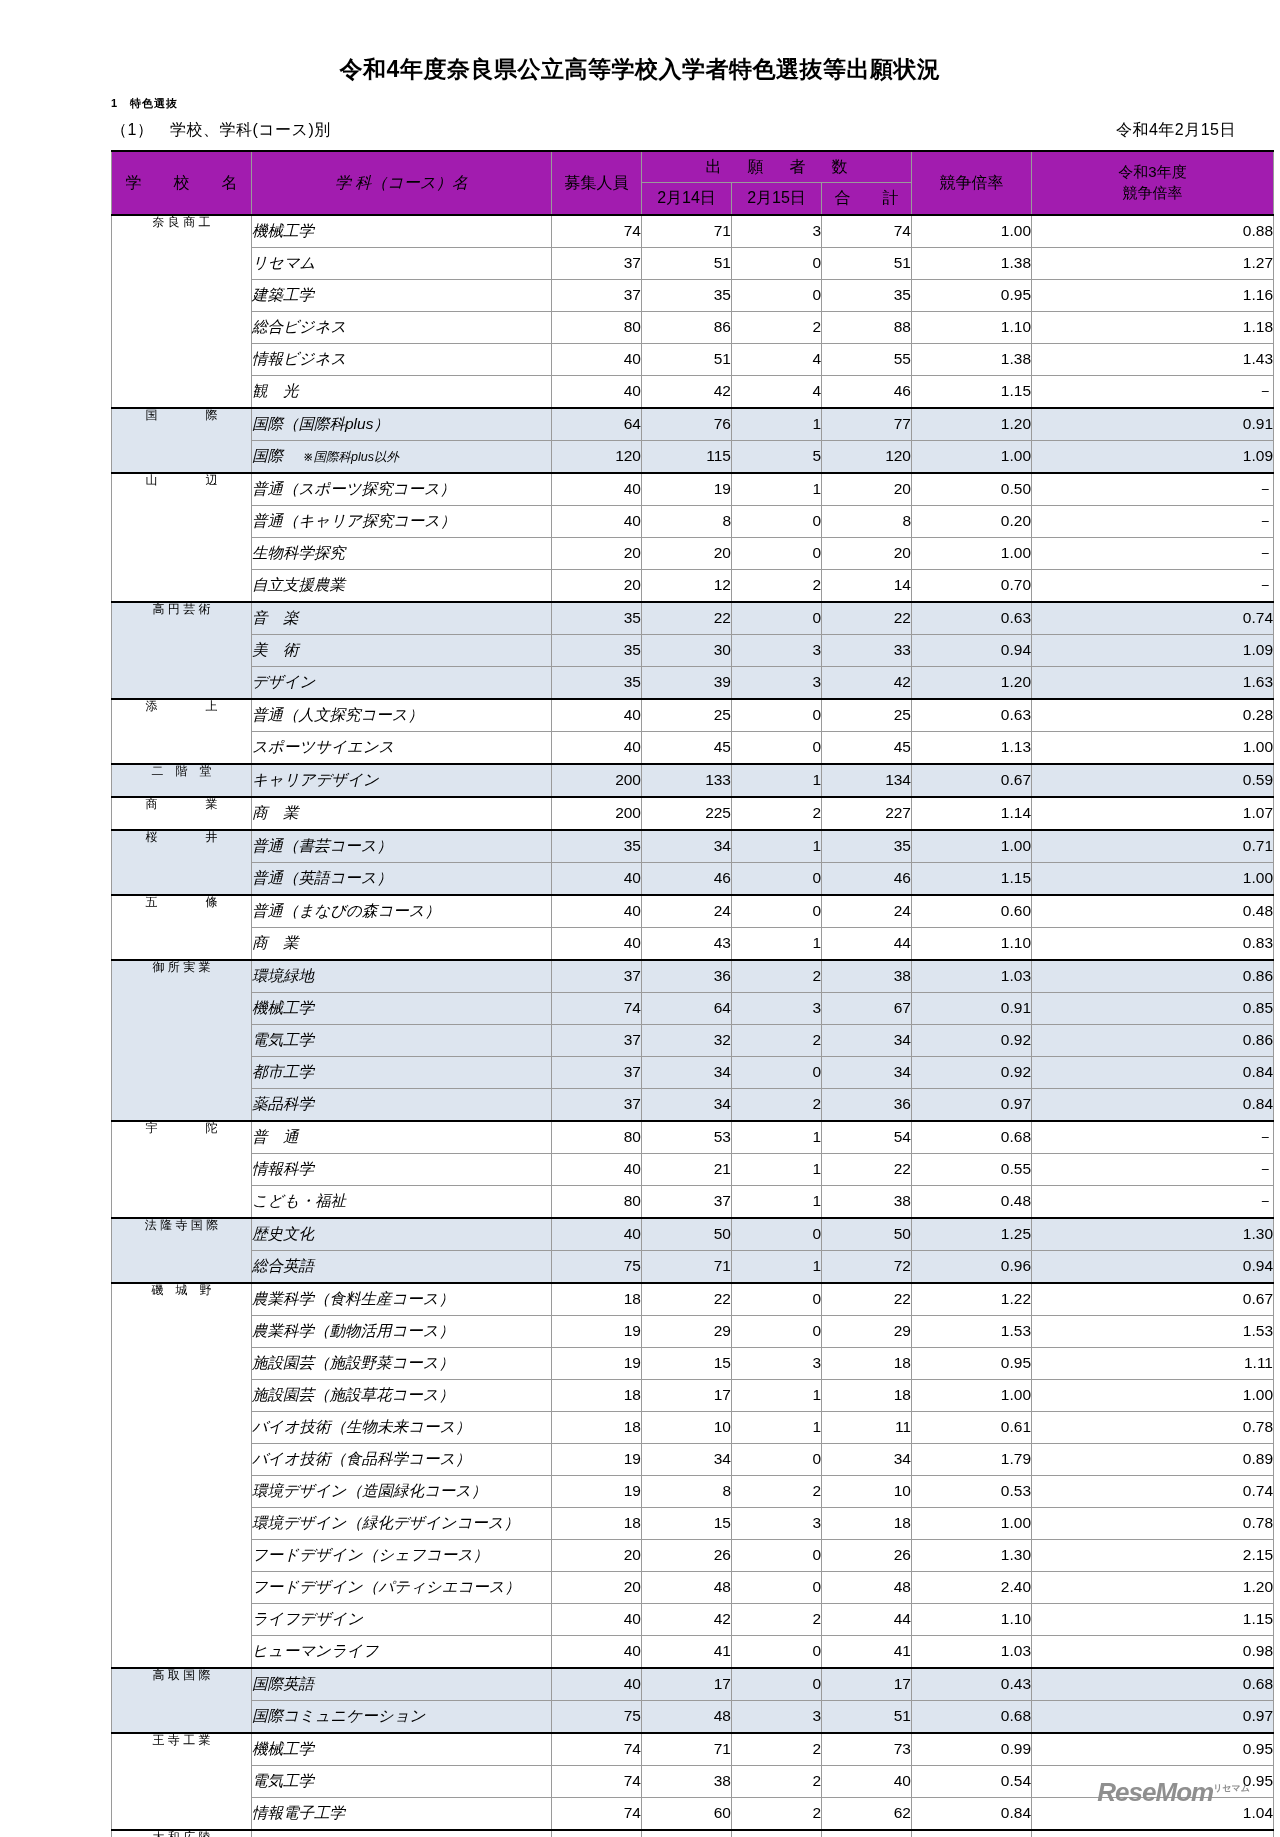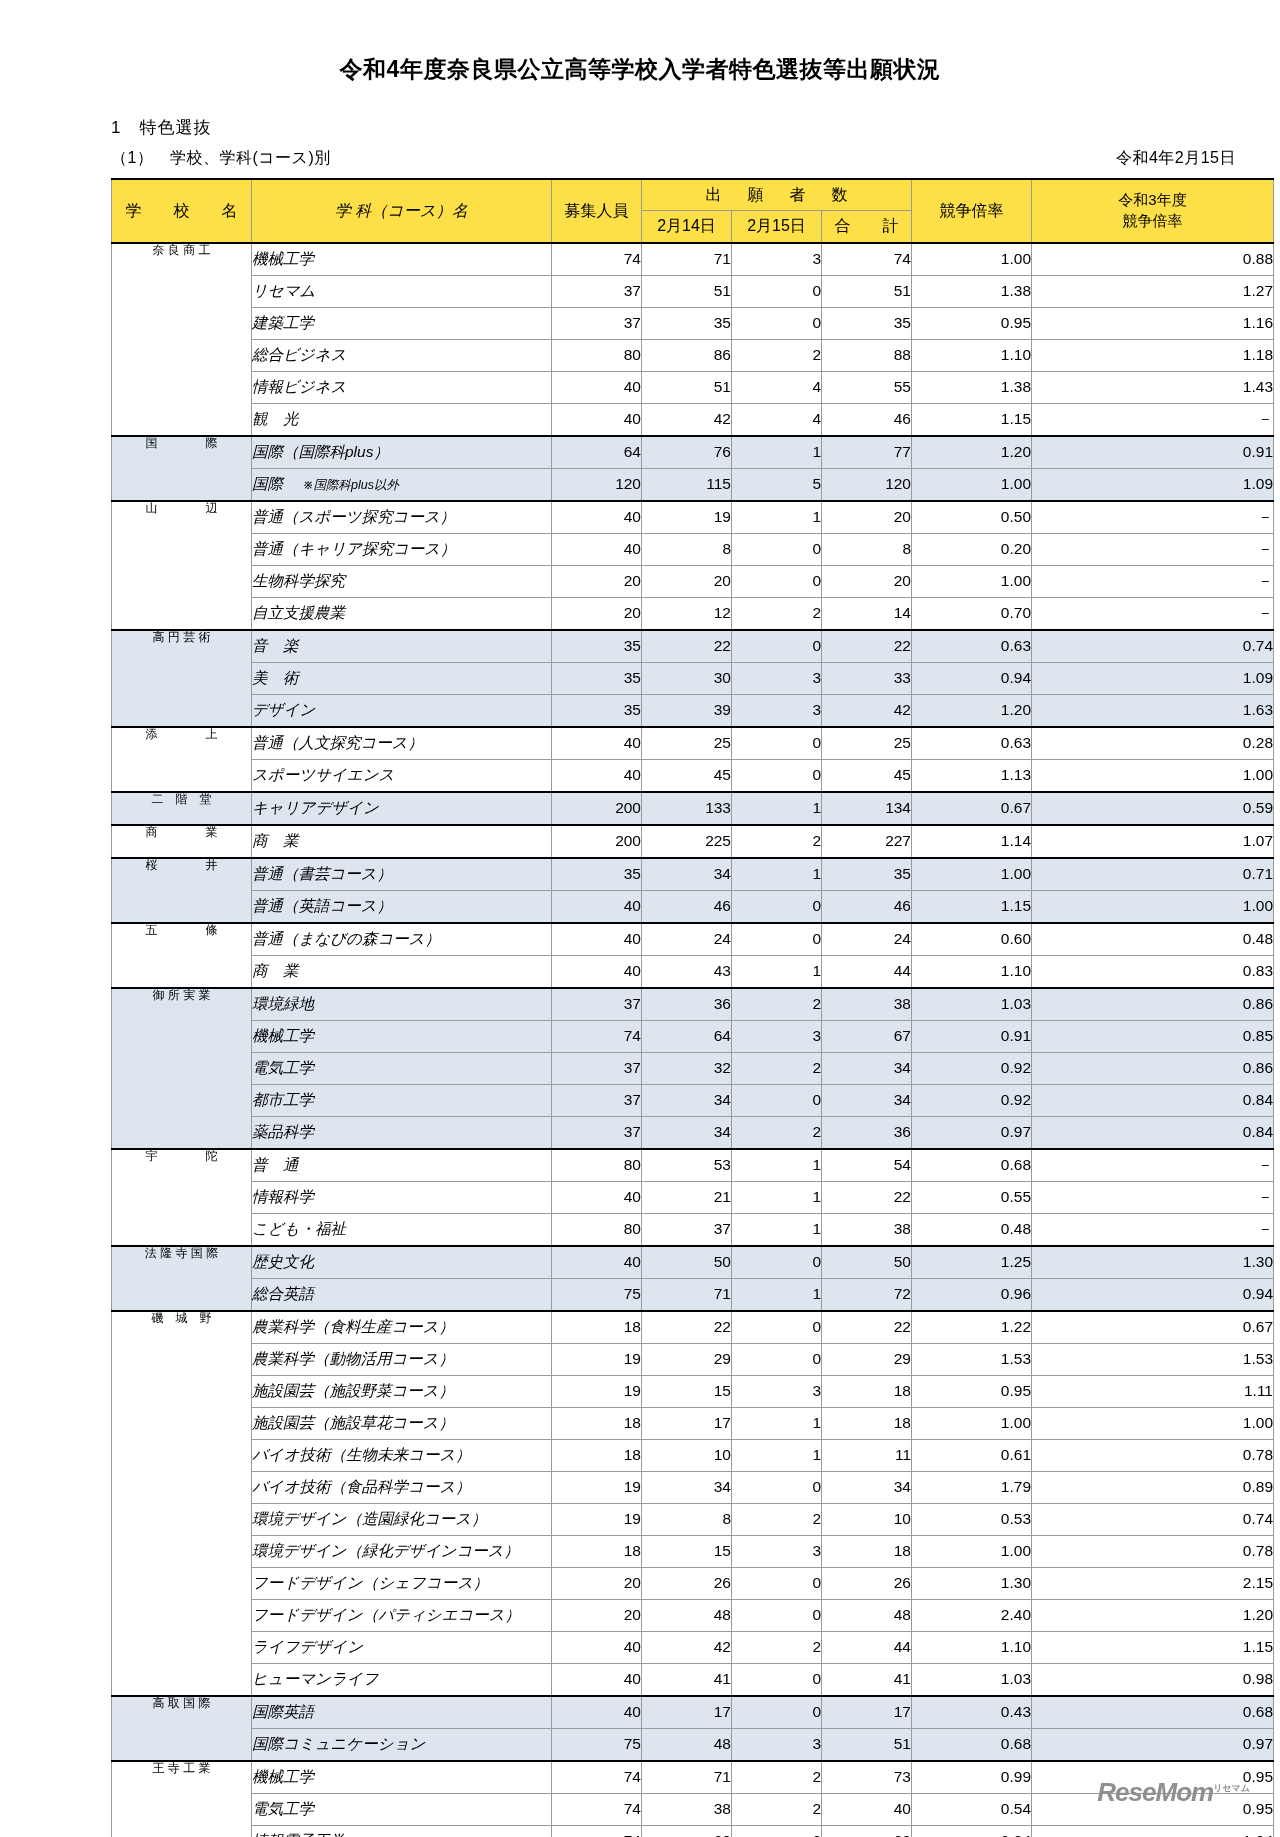--- a/index.html
+++ b/index.html
@@ -24,24 +24,24 @@
   }
   .doc-title {
     text-align: center;
     font-size: 23px;
     font-weight: bold;
     letter-spacing: 0.5px;
     padding-top: 40px;
     line-height: 1.2;
   }
   .section-label {
-    font-size: 17px;
-    font-weight: normal;
+    font-size: 11px;
+    font-weight: bold;
     margin-left: 95px;
-    margin-top: 32px;
+    margin-top: 12px;
     letter-spacing: 1px;
   }
   .sub-row {
     display: flex;
     align-items: flex-end;
     justify-content: space-between;
     margin-left: 95px;
     margin-right: 28px;
     margin-top: 9px;
   }
@@ -61,21 +61,21 @@
     table-layout: fixed;
     font-size: 15px;
   }
   table.main th, table.main td {
     border: 1px solid #9a9a9a;
     padding: 0;
     line-height: 1;
   }
   
   thead th {
-    background: #fde047;
+    background: #a21caf;
     font-weight: normal;
     font-size: 16px;
     text-align: center;
     border: 1px solid #000000;
     height: 30px;
     padding: 2px 0;
   }
   thead th.tall { height: 62px; }
   .hdr-spread { letter-spacing: 8px; padding-left: 8px; }
   .hdr-spread-sm { letter-spacing: 5px; padding-left: 5px; }

